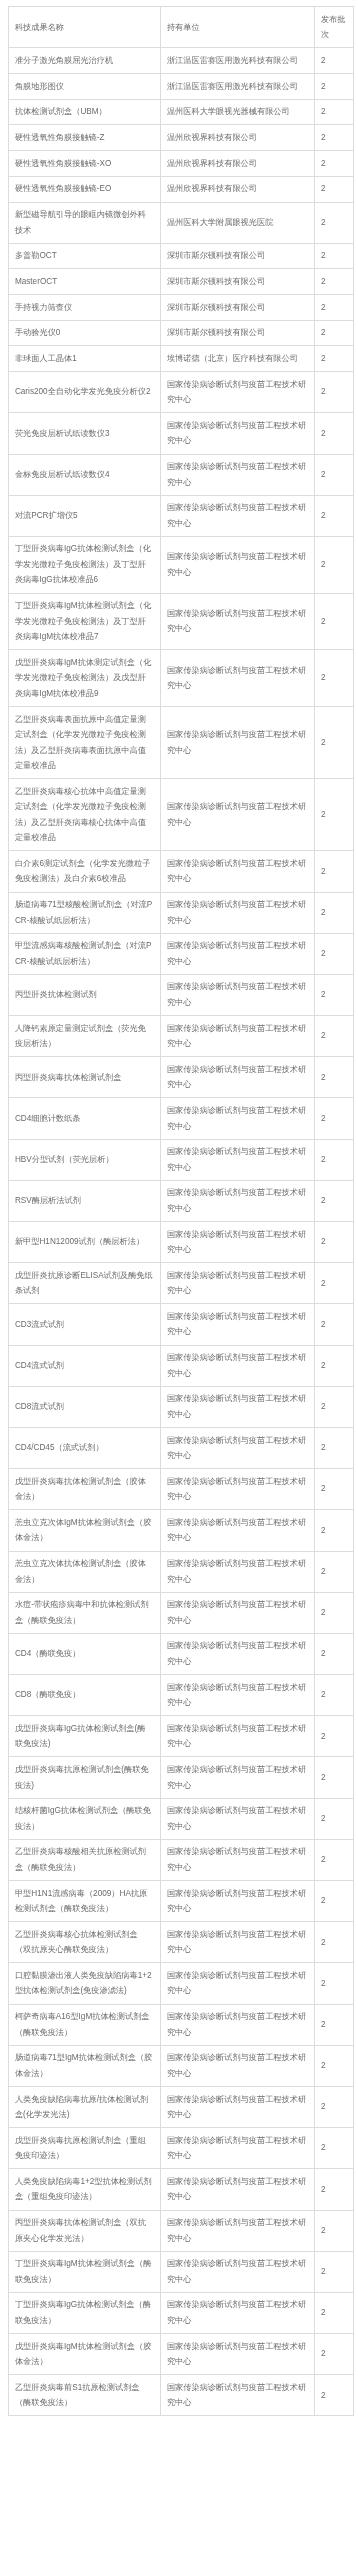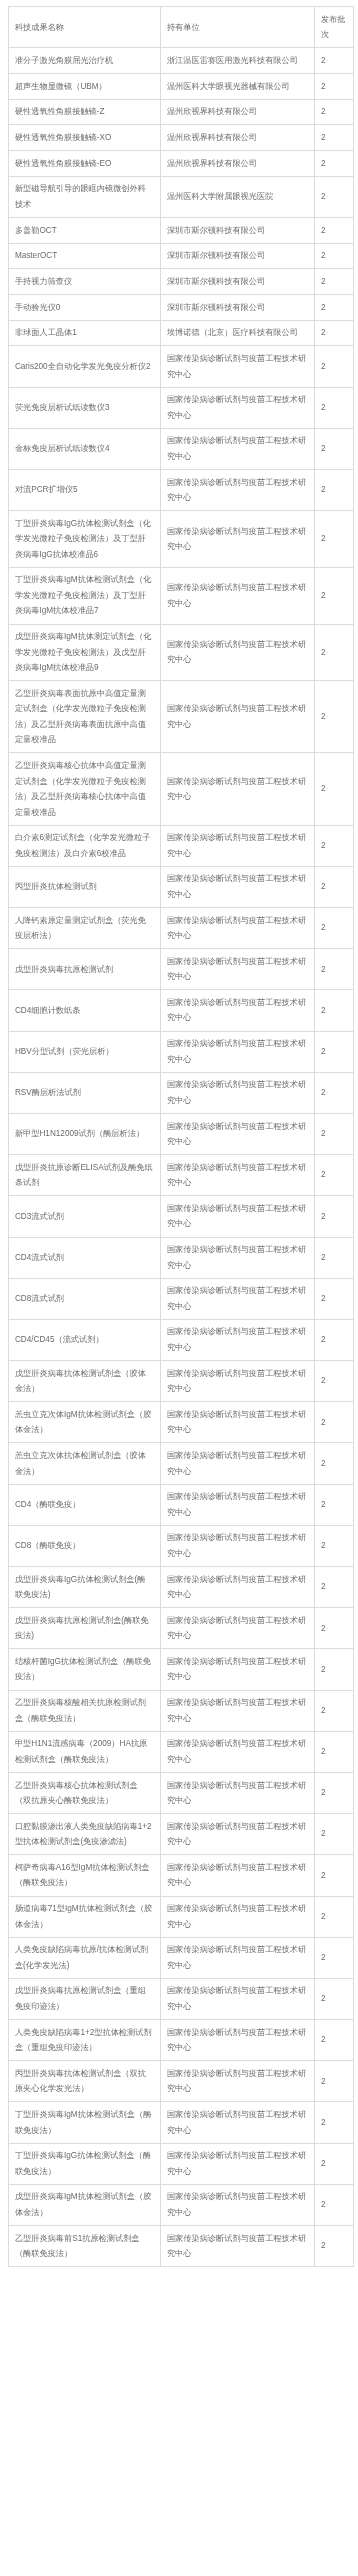--- a/index.html
+++ b/index.html
@@ -44,21 +44,26 @@
         <th>发布批次</th>
       </tr>
     </thead>
     <tbody>
         <tr>
           <td>准分子激光角膜屈光治疗机</td>
           <td>浙江温医雷赛医用激光科技有限公司</td>
           <td>2</td>
         </tr>
         <tr>
-          <td>超声生物显微镜（UBM）</td>
+          <td>角膜地形图仪</td>
+          <td>浙江温医雷赛医用激光科技有限公司</td>
+          <td>2</td>
+        </tr>
+        <tr>
+          <td>抗体检测试剂盒（UBM）</td>
           <td>温州医科大学眼视光器械有限公司</td>
           <td>2</td>
         </tr>
         <tr>
           <td>硬性透氧性角膜接触镜-Z</td>
           <td>温州欣视界科技有限公司</td>
           <td>2</td>
         </tr>
         <tr>
           <td>硬性透氧性角膜接触镜-XO</td>
@@ -144,31 +149,41 @@
           <td>乙型肝炎病毒核心抗体中高值定量测定试剂盒（化学发光微粒子免疫检测法）及乙型肝炎病毒核心抗体中高值定量校准品</td>
           <td>国家传染病诊断试剂与疫苗工程技术研究中心</td>
           <td>2</td>
         </tr>
         <tr>
           <td>白介素6测定试剂盒（化学发光微粒子免疫检测法）及白介素6校准品</td>
           <td>国家传染病诊断试剂与疫苗工程技术研究中心</td>
           <td>2</td>
         </tr>
         <tr>
+          <td>肠道病毒71型核酸检测试剂盒（对流PCR-核酸试纸层析法）</td>
+          <td>国家传染病诊断试剂与疫苗工程技术研究中心</td>
+          <td>2</td>
+        </tr>
+        <tr>
+          <td>甲型流感病毒核酸检测试剂盒（对流PCR-核酸试纸层析法）</td>
+          <td>国家传染病诊断试剂与疫苗工程技术研究中心</td>
+          <td>2</td>
+        </tr>
+        <tr>
           <td>丙型肝炎抗体检测试剂</td>
           <td>国家传染病诊断试剂与疫苗工程技术研究中心</td>
           <td>2</td>
         </tr>
         <tr>
           <td>人降钙素原定量测定试剂盒（荧光免疫层析法）</td>
           <td>国家传染病诊断试剂与疫苗工程技术研究中心</td>
           <td>2</td>
         </tr>
         <tr>
-          <td>戊型肝炎病毒抗原检测试剂</td>
+          <td>丙型肝炎病毒抗体检测试剂盒</td>
           <td>国家传染病诊断试剂与疫苗工程技术研究中心</td>
           <td>2</td>
         </tr>
         <tr>
           <td>CD4细胞计数纸条</td>
           <td>国家传染病诊断试剂与疫苗工程技术研究中心</td>
           <td>2</td>
         </tr>
         <tr>
           <td>HBV分型试剂（荧光层析）</td>
@@ -215,20 +230,25 @@
           <td>国家传染病诊断试剂与疫苗工程技术研究中心</td>
           <td>2</td>
         </tr>
         <tr>
           <td>恙虫立克次体IgM抗体检测试剂盒（胶体金法）</td>
           <td>国家传染病诊断试剂与疫苗工程技术研究中心</td>
           <td>2</td>
         </tr>
         <tr>
           <td>恙虫立克次体抗体检测试剂盒（胶体金法）</td>
+          <td>国家传染病诊断试剂与疫苗工程技术研究中心</td>
+          <td>2</td>
+        </tr>
+        <tr>
+          <td>水痘-带状疱疹病毒中和抗体检测试剂盒（酶联免疫法）</td>
           <td>国家传染病诊断试剂与疫苗工程技术研究中心</td>
           <td>2</td>
         </tr>
         <tr>
           <td>CD4（酶联免疫）</td>
           <td>国家传染病诊断试剂与疫苗工程技术研究中心</td>
           <td>2</td>
         </tr>
         <tr>
           <td>CD8（酶联免疫）</td>

